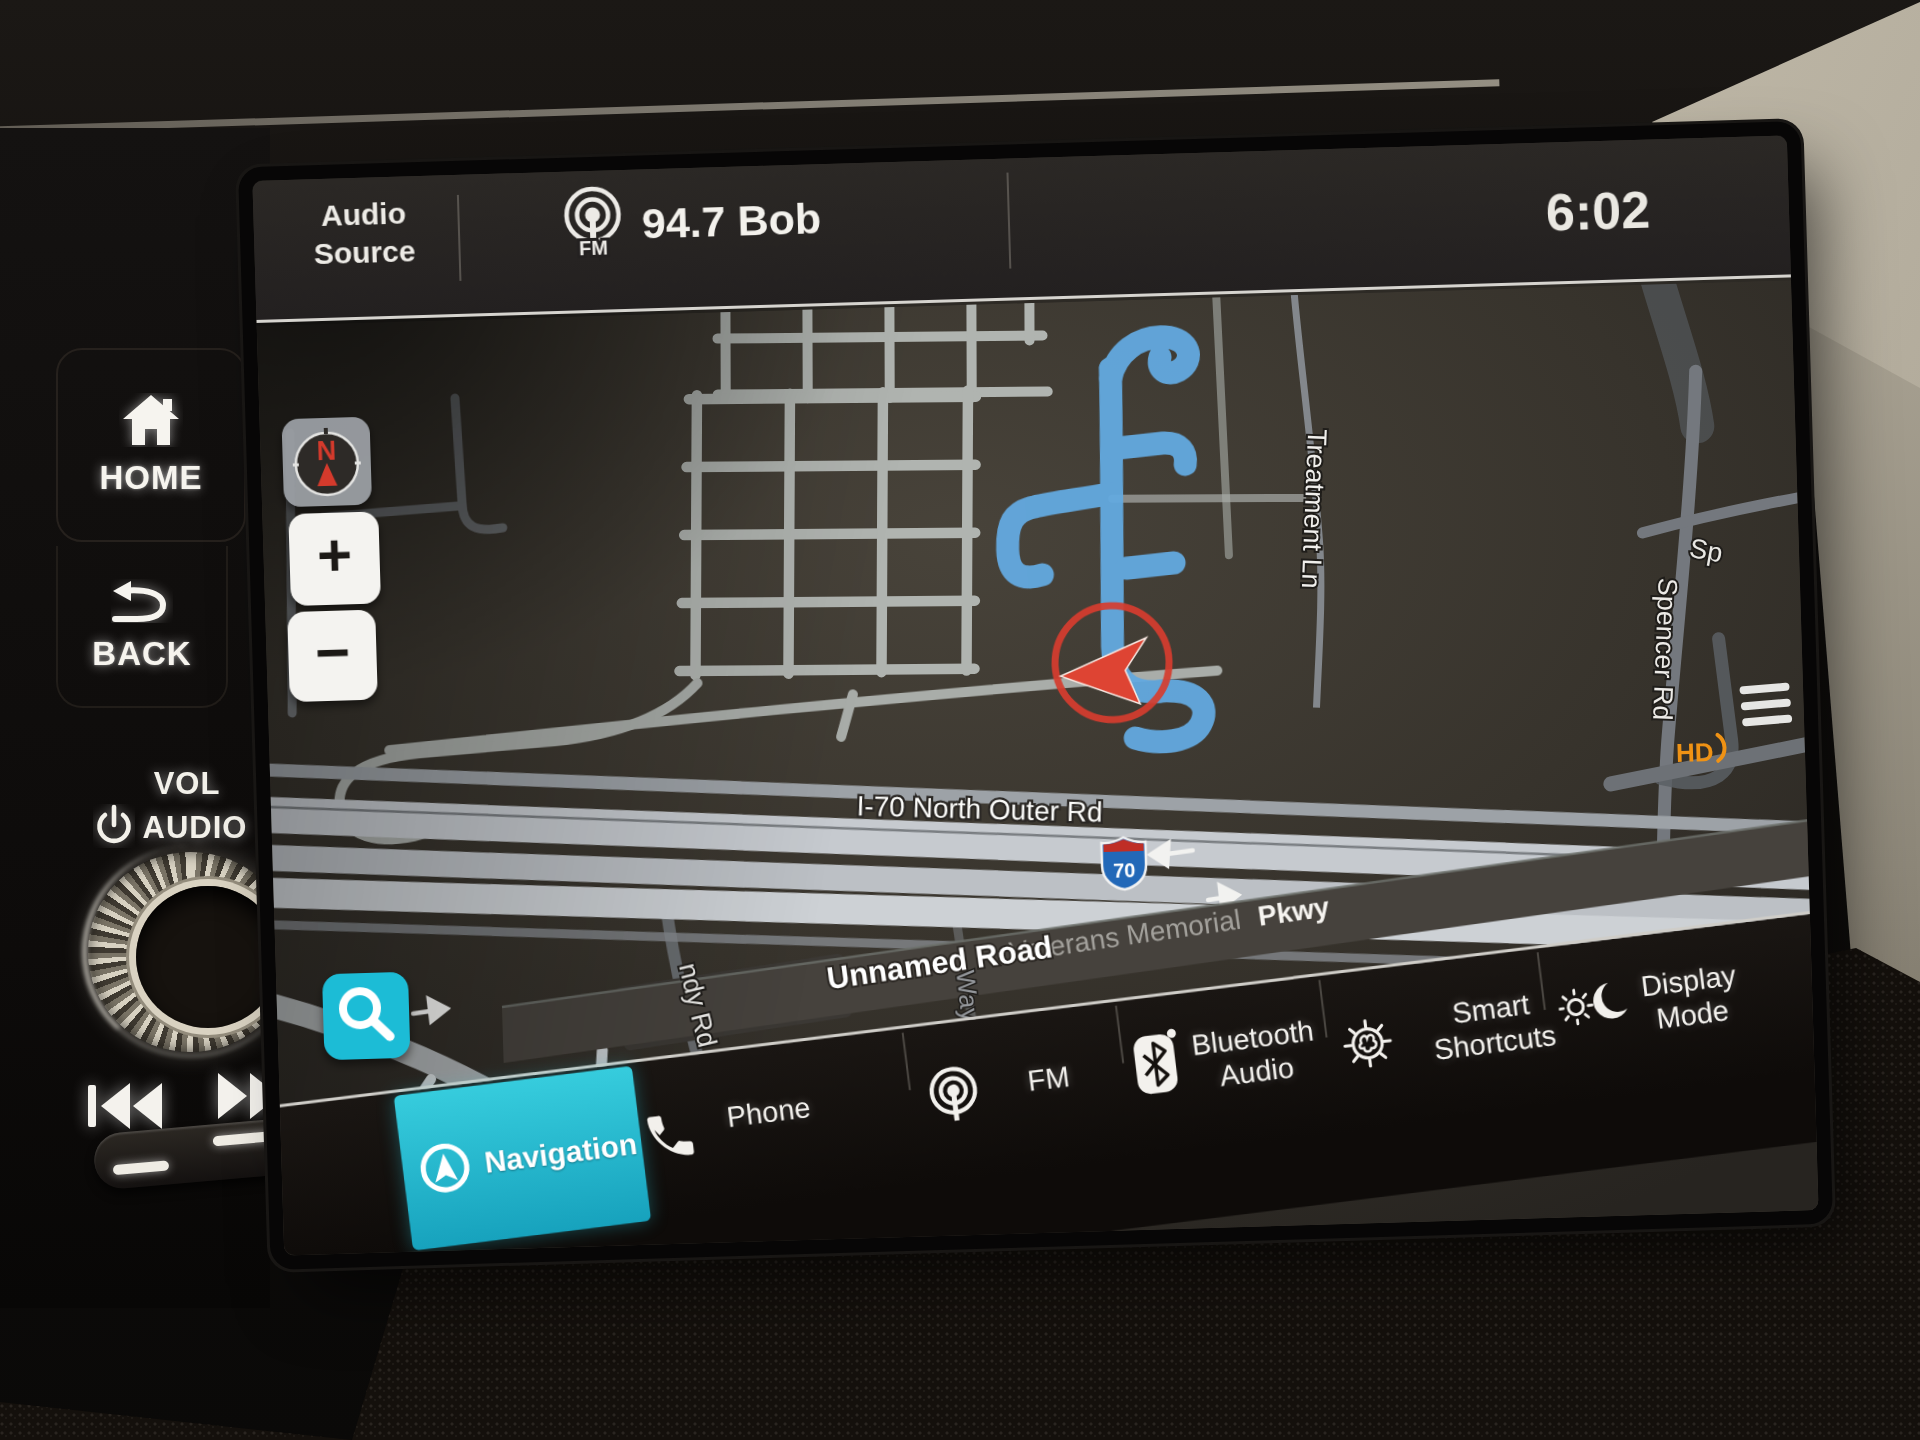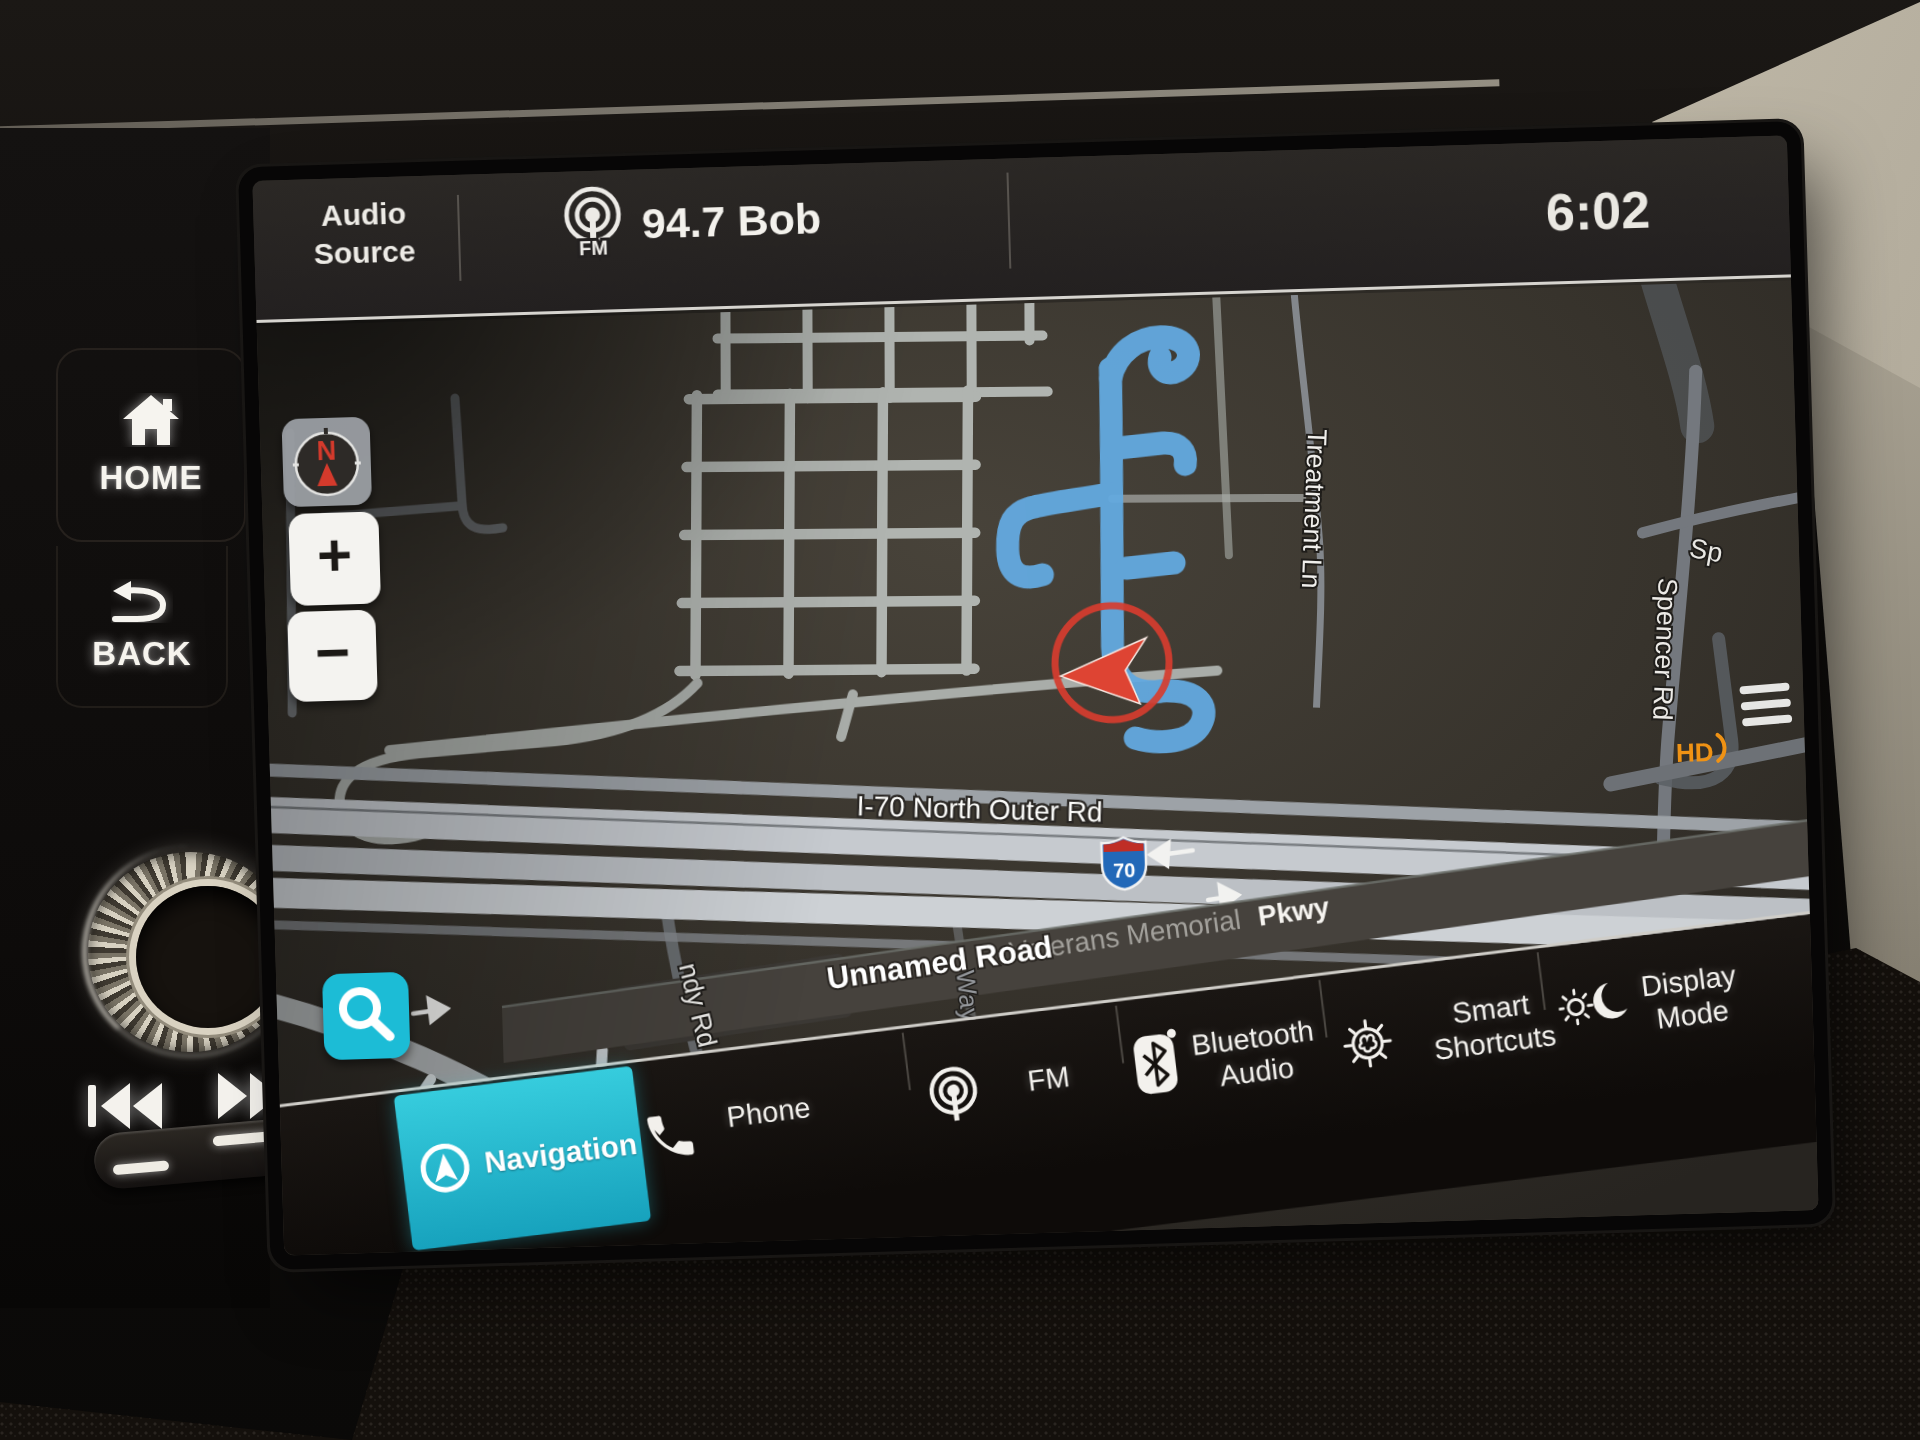--- a/index.html
+++ b/index.html
@@ -118,20 +118,34 @@
       <svg width="62" height="44" viewBox="0 0 62 44">
         <g stroke="#f6f4ef" stroke-width="6" fill="none" stroke-linecap="round" stroke-linejoin="round" style="filter:drop-shadow(0 0 6px rgba(255,255,255,.5))">
           <path d="M10 12 C36 9 52 15 52 26 C52 36 42 40 26 40 L4 40"></path>
         </g>
         <polygon points="2,12 20,2 20,22" fill="#f6f4ef"></polygon>
       </svg>
     </span>
     <span class="plabel">BACK</span>
   </div>
 
+  <div class="vol-row">
+    <div class="vol-word">VOL</div>
+    <div class="audio-line">
+      <span>
+        <svg width="42" height="44" viewBox="0 0 42 44">
+          <g stroke="#f3f1ea" stroke-width="4.6" f="" fill="none" stroke-linecap="round" style="filter:drop-shadow(0 0 6px rgba(255,255,255,.5))">
+            <path d="M12 11 A 14.5 14.5 0 1 0 30 11" fill="none"></path>
+            <line x1="21" y1="3" x2="21" y2="21"></line>
+          </g>
+        </svg>
+      </span>
+      <span class="audio-word">AUDIO</span>
+    </div>
+  </div>
 
   <div class="knob">
     <div class="knob-inner"></div>
   </div>
 
   <div class="prev-btn">
     <svg width="80" height="60" viewBox="0 0 80 60">
         <g fill="#f4f2ed">
       <rect x="4" y="9" width="8" height="42" rx="2"></rect>
       <polygon points="46,7 17,30 46,53"></polygon>

